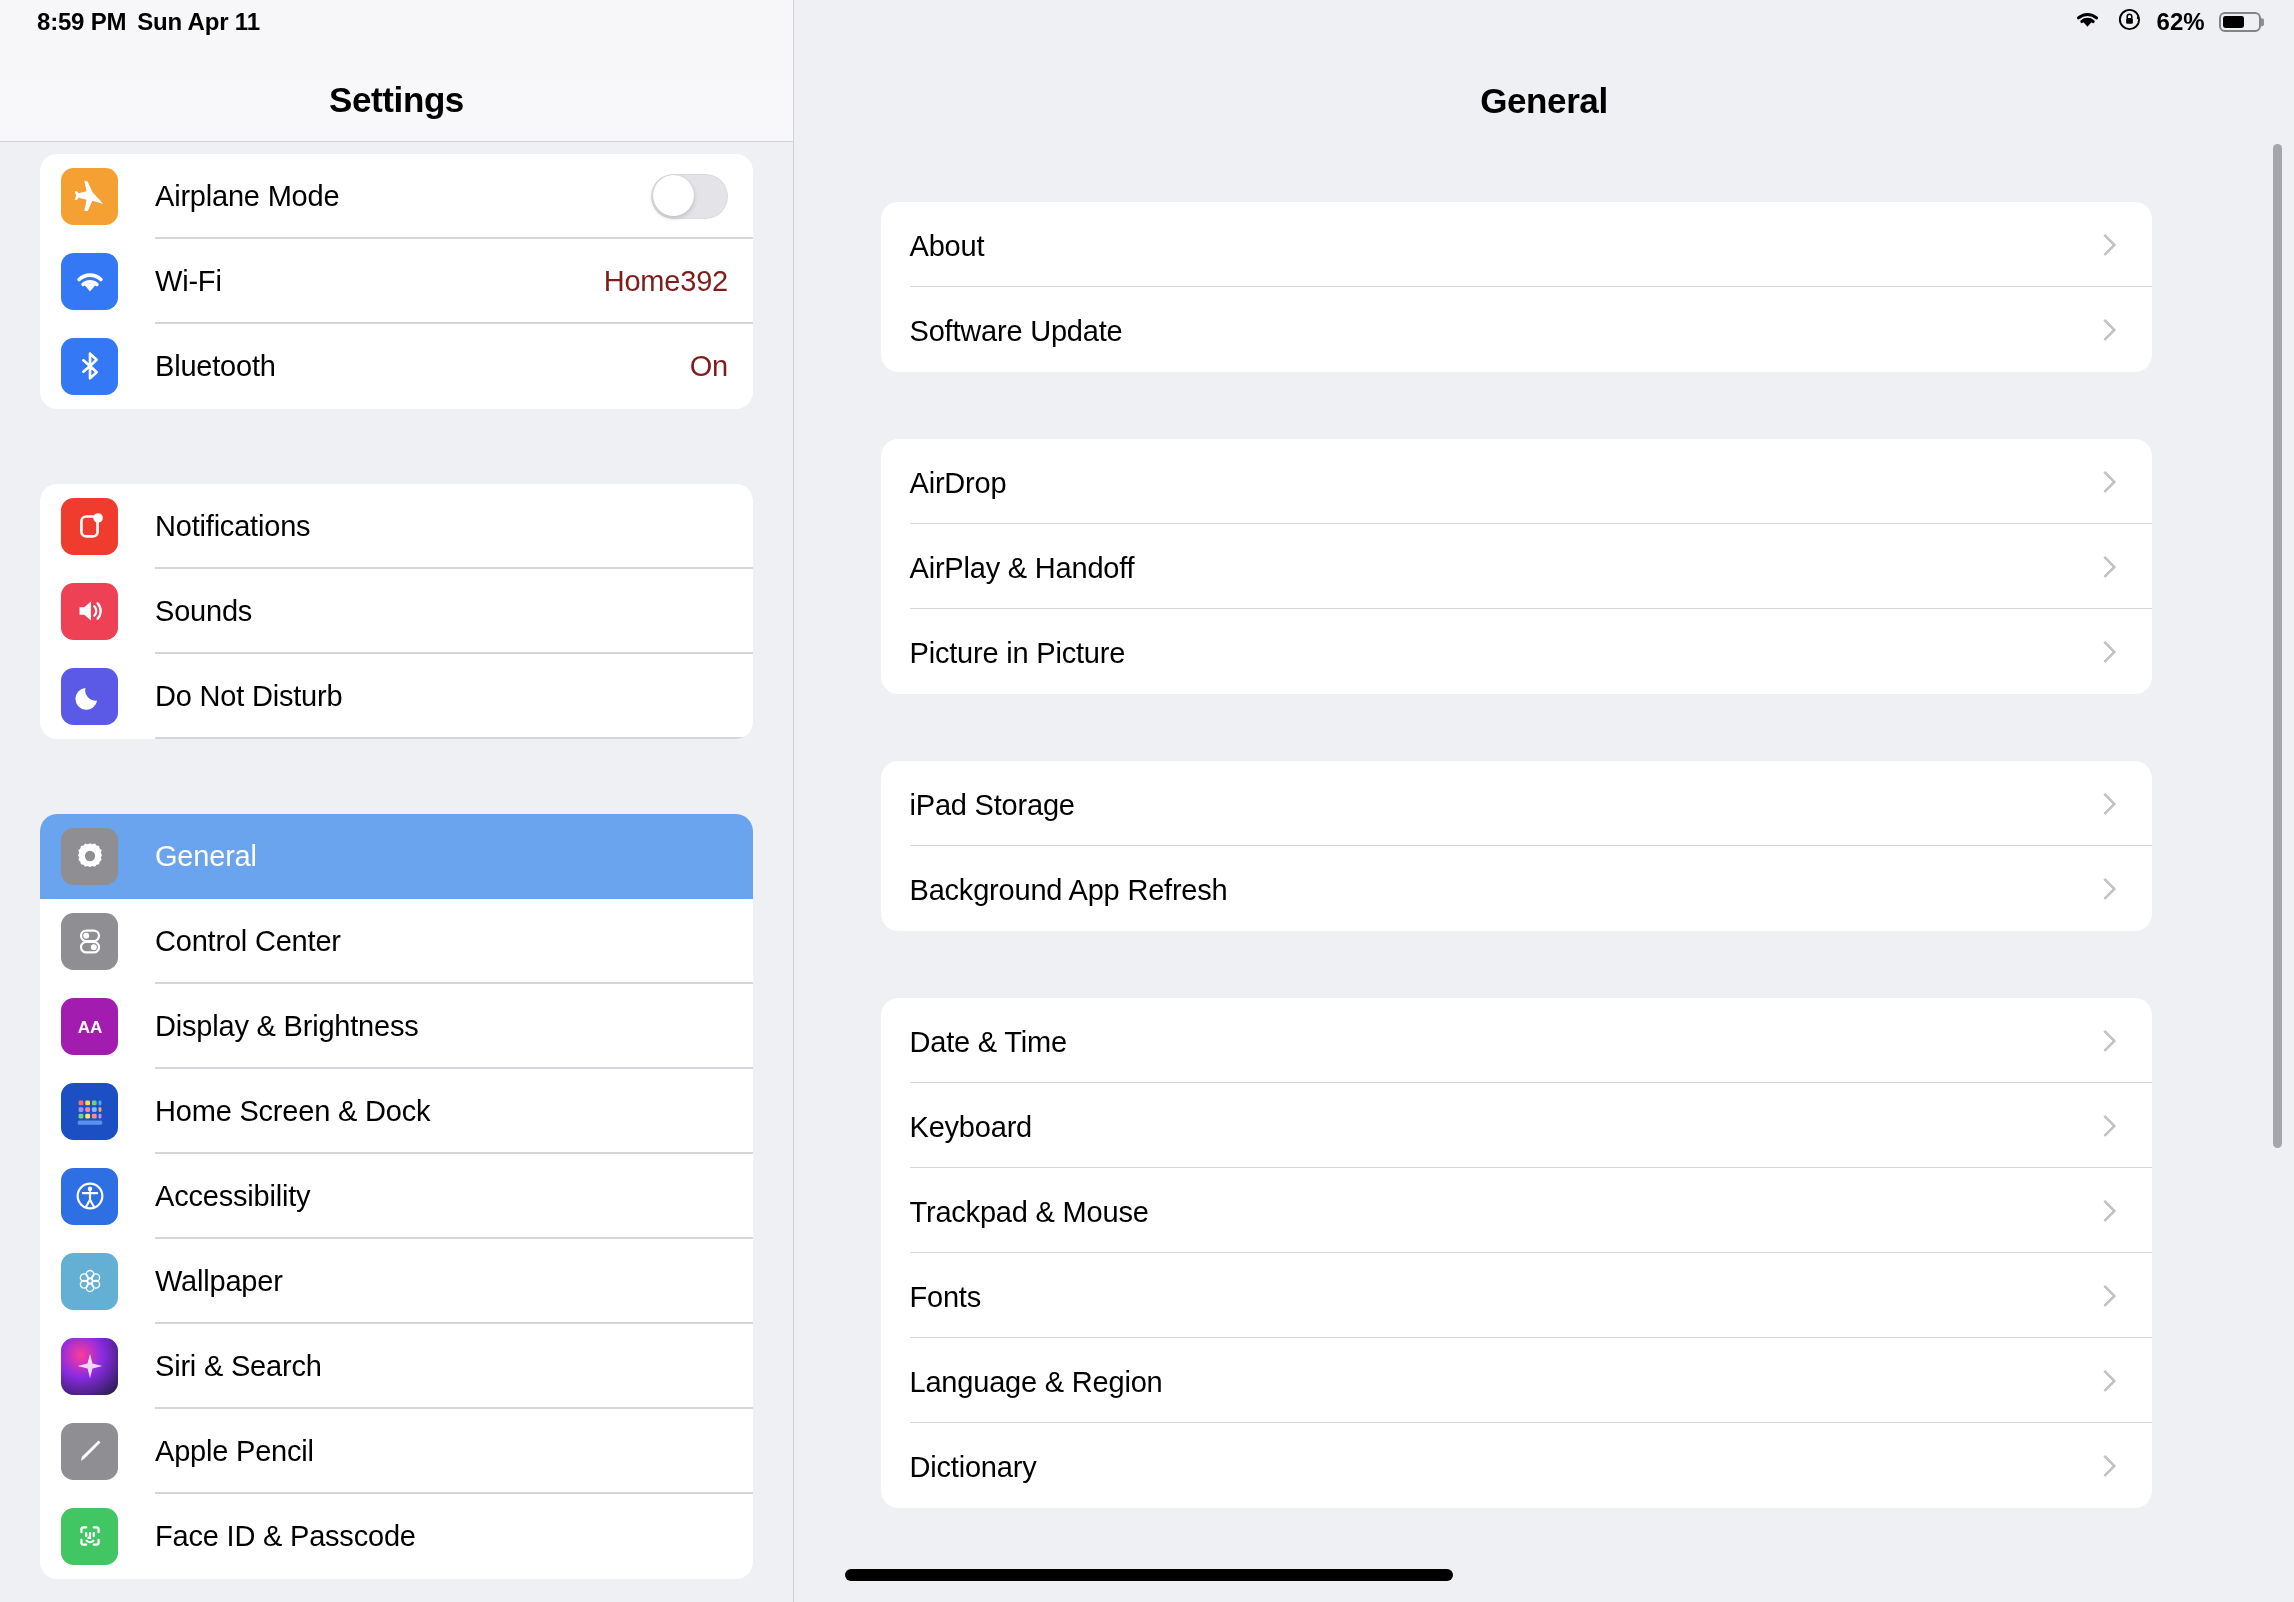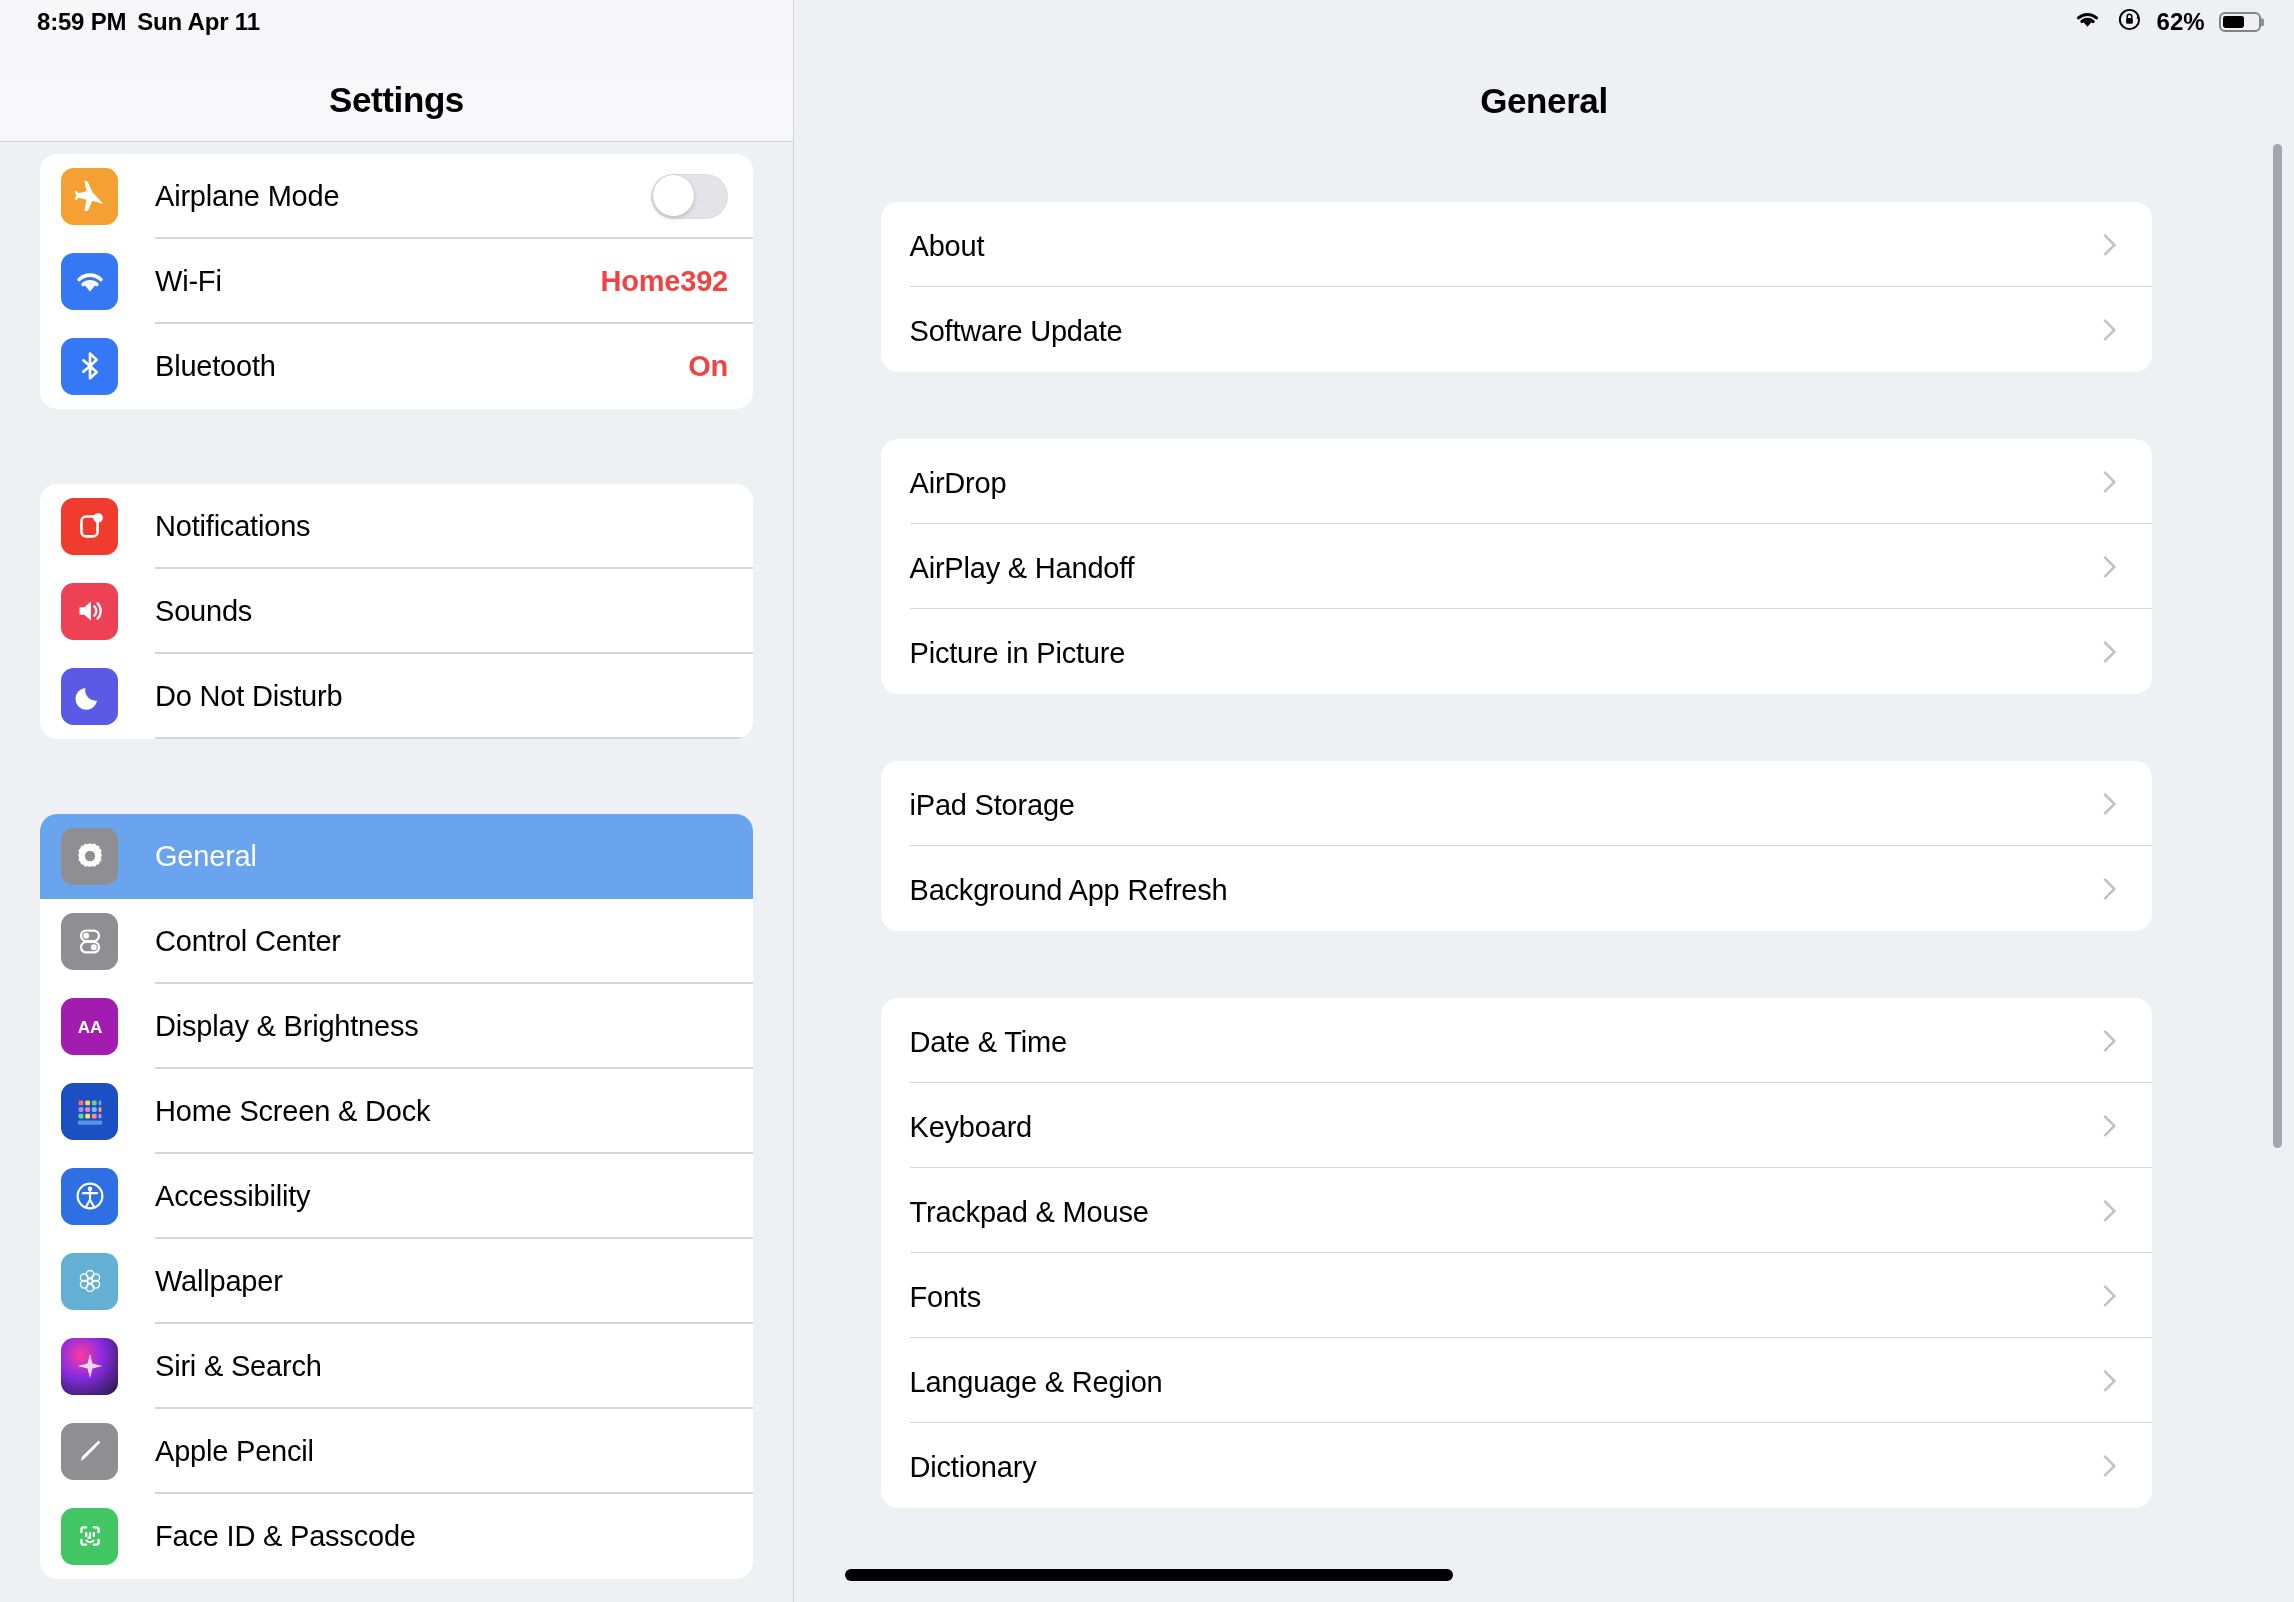--- a/index.html
+++ b/index.html
@@ -147,23 +147,22 @@
     font-size: 29px;
     color: #000;
     letter-spacing: -0.2px;
     white-space: nowrap;
   }
   .side-row.selected .side-label { color: #ffffff; }
   .side-value {
     margin-left: auto;
     margin-right: 25px;
     font-size: 29px;
-    color: #ef4444;
+    color: #7f1d1d;
     letter-spacing: -0.2px;
-    font-weight: bold;
   }
 
   
   .toggle {
     margin-left: auto;
     margin-right: 25px;
     width: 77px; height: 45px;
     border-radius: 23px;
     background: #e4e4e8;
     position: relative;

